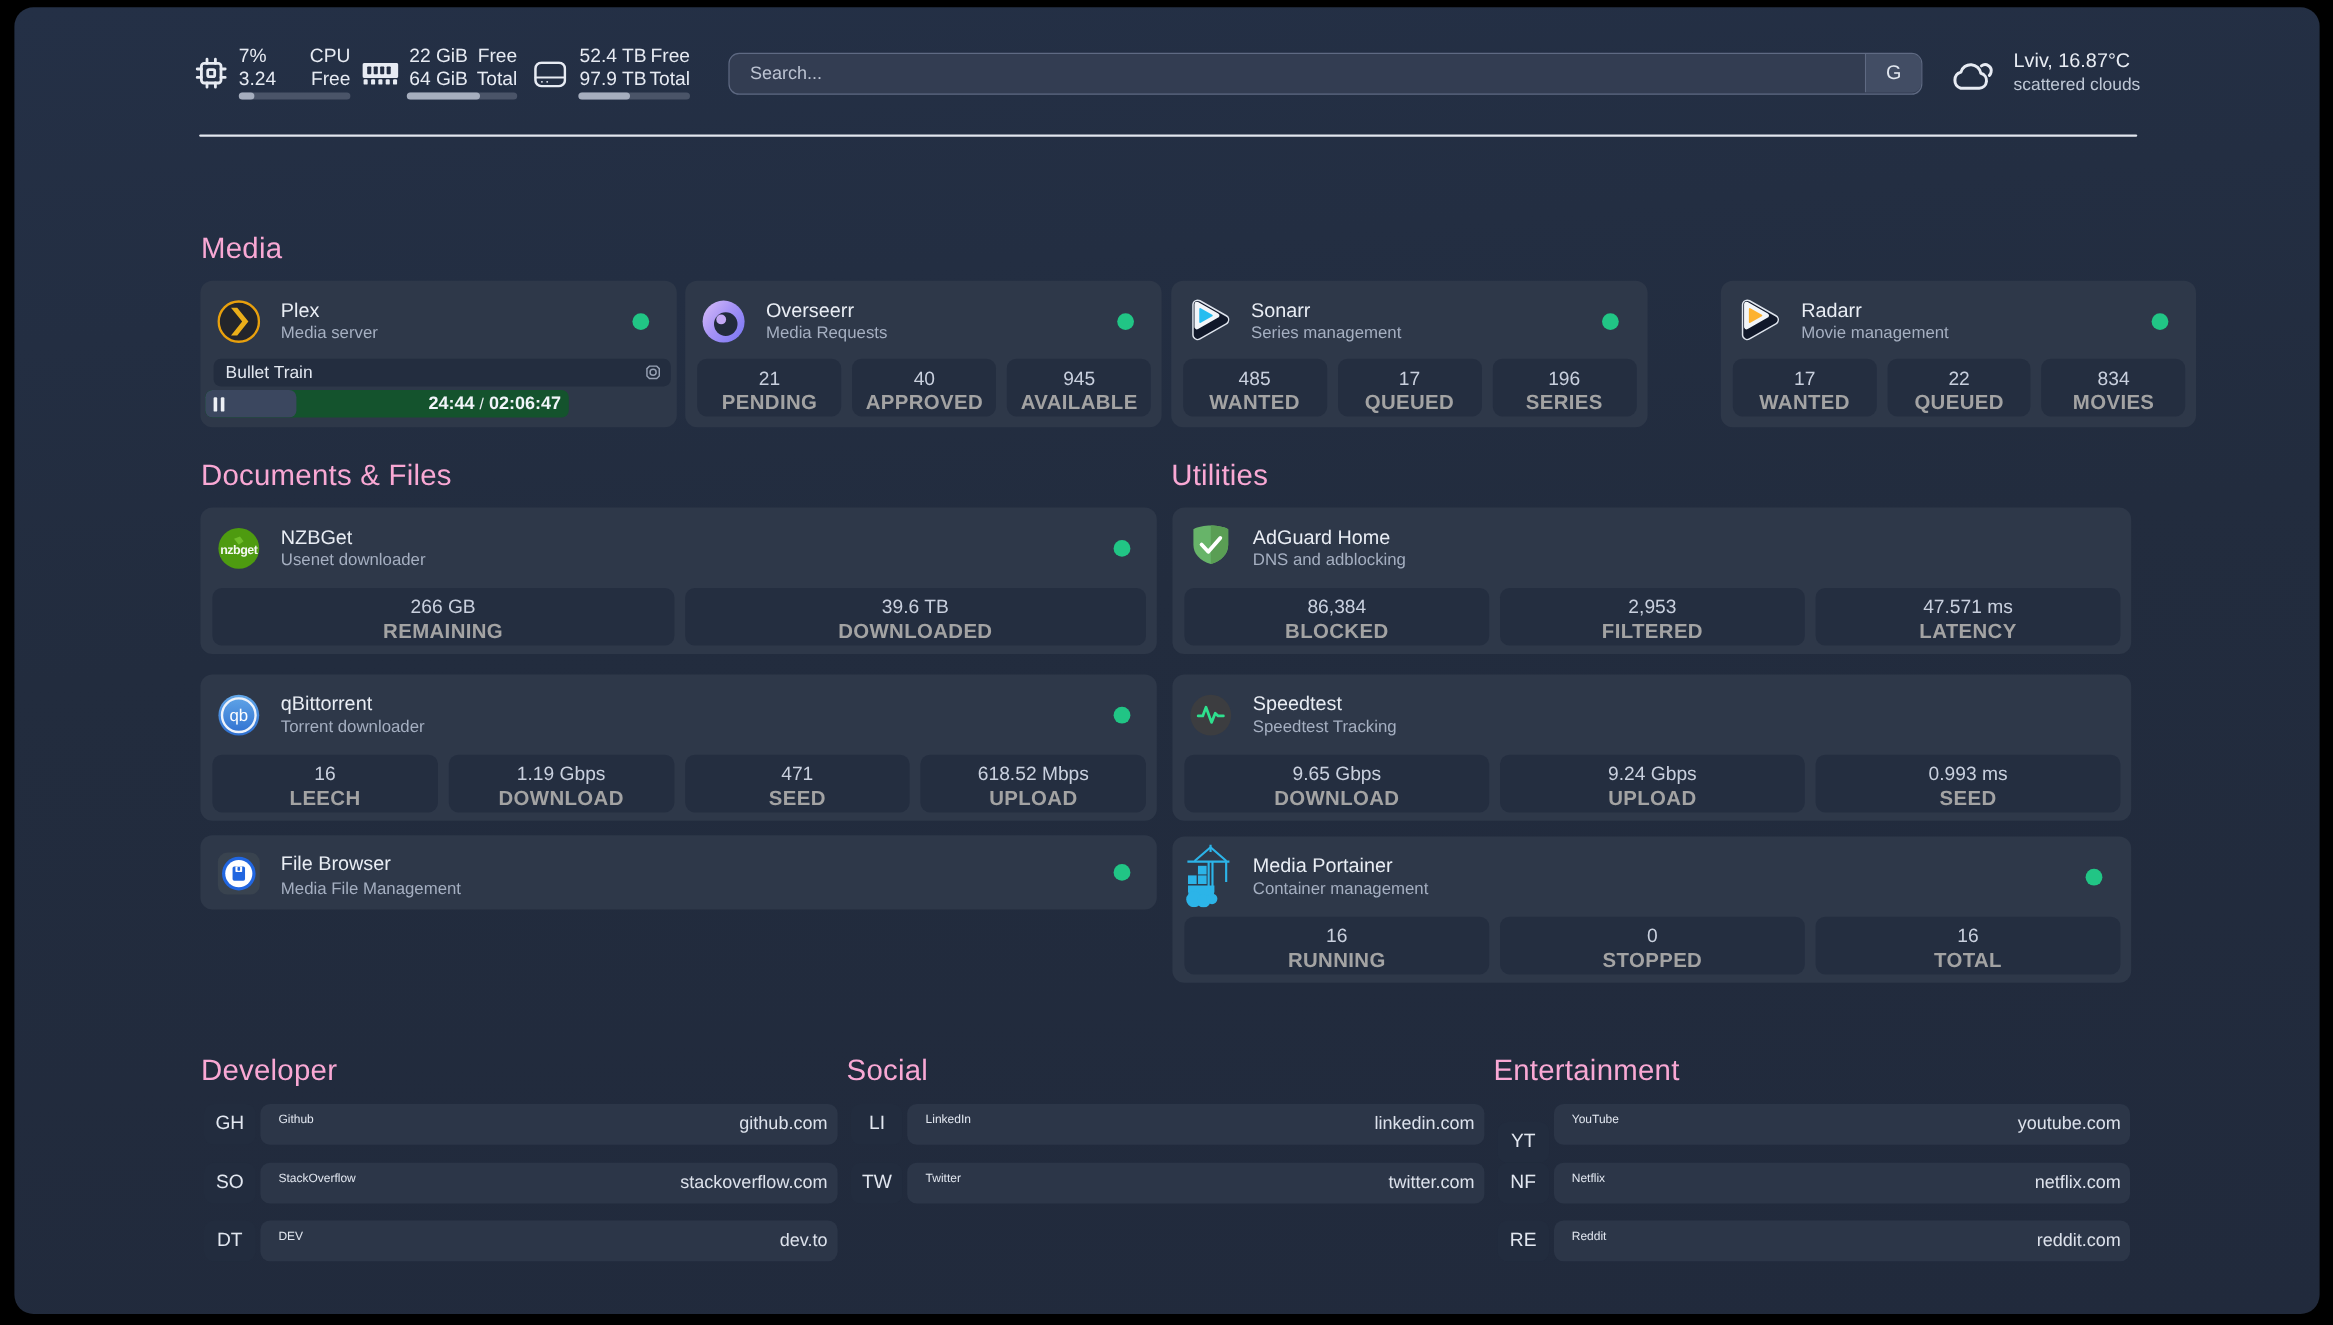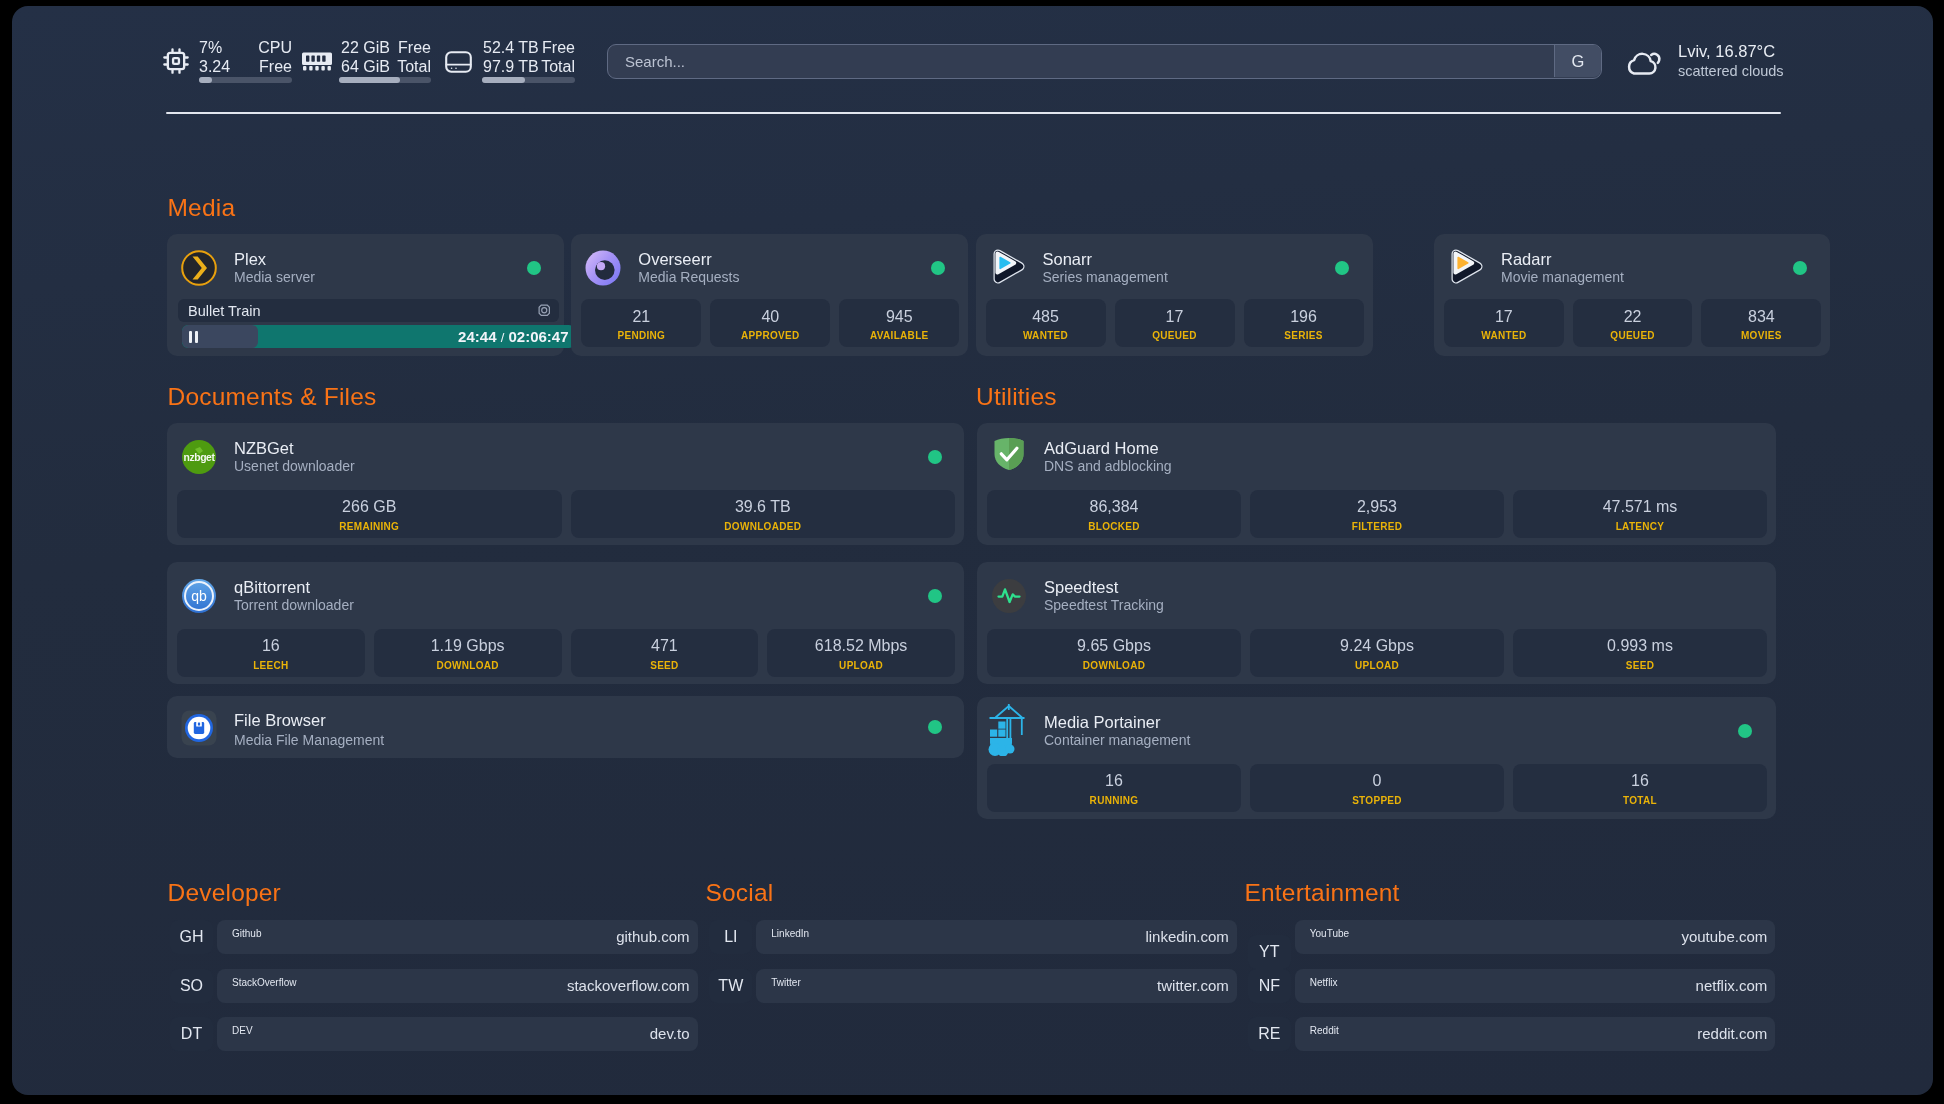--- a/index.html
+++ b/index.html
@@ -6,31 +6,31 @@
 html,body { width:1944px; height:1104px; background:#000; overflow:hidden; }
 body { font-family:"Liberation Sans", sans-serif; position:relative; }
 .page { position:absolute; left:12px; top:6px; width:1921px; height:1089px; border-radius:16px;
   background:linear-gradient(175deg,#243046 0%,#222c3e 45%,#212a3c 100%); }
 .abs { position:absolute; }
 .val { font-size:16px; line-height:19px; color:#e7ebf3; }
 .rescol { display:flex; flex-direction:column; }
 .bar { position:absolute; height:6px; border-radius:3px; background:#4a5468; }
 .bar .fill { position:absolute; left:0; top:0; height:6px; border-radius:3px; background:#a6aebe; }
 .sep { position:absolute; left:166px; top:111.5px; width:1615px; height:2.5px; background:#e2e6ee; border-radius:2px; }
-.h2 { position:absolute; font-size:24.5px; color:#f97316; font-weight:400; letter-spacing:0.2px; }
+.h2 { position:absolute; font-size:24.5px; color:#f9a8d4; font-weight:400; letter-spacing:0.2px; }
 .card { position:absolute; background:#2e3849; border-radius:10px; }
 .icon36 { position:absolute; left:14px; top:16px; width:36px; height:36px; }
 .title { position:absolute; left:67px; top:15.5px; font-size:16.5px; font-weight:500; color:#e9edf4; }
 .sub { position:absolute; left:67px; top:35px; font-size:14px; color:#a5afc1; }
 .dot { position:absolute; width:14px; height:14px; border-radius:50%; background:#21c585; top:26.5px; }
 .stats { position:absolute; left:10px; right:9px; top:65px; height:48px; display:flex; gap:9px; }
 .stats2 { top:66.5px; }
 .stat { flex:1; background:#242e40; border-radius:8px; text-align:center; padding-top:7.5px; }
 .stat .n { font-size:16px; color:#c9d0de; line-height:20.5px; }
-.stat .l { font-size:10px; font-weight:700; color:#eab308; letter-spacing:0.3px; line-height:17px; }
+.stat .l { font-size:17px; font-weight:700; color:#a3a3a3; letter-spacing:0.3px; line-height:17px; }
 .bm-abbr { position:absolute; width:43px; height:34px; background:#222c3e; border-radius:8px;
   color:#e2e7f0; font-size:16px; display:flex; align-items:center; justify-content:center; }
 .bm-pill { position:absolute; height:34px; background:#2c3648; border-radius:8px; }
 .bm-pill .nm { position:absolute; left:15px; top:8px; font-size:10px; color:#e2e7f0; }
 .bm-pill .url { position:absolute; right:8px; top:8px; font-size:15px; color:#dce1eb; }
 </style>
 </head>
 <body>
 <div class="page"></div>
 
@@ -126,21 +126,21 @@
   <div class="title">Plex</div>
   <div class="sub">Media server</div>
   <div class="dot" style="left:359.5px;"></div>
   <div class="abs" style="left:11px;top:65px;width:381px;height:22.5px;background:#232d3f;border-radius:6px;">
     <div class="abs" style="left:10px;top:4px;font-size:14.5px;color:#e2e7f0;">Bullet Train</div>
     <svg class="abs" style="right:8px;top:4px;" width="14.5" height="14.5" viewBox="0 0 24 24" fill="none" stroke="#98a2b5" stroke-width="2">
       <path d="M7 3.5h10l3.5 3.5v10L17 20.5H7L3.5 17V7z"></path>
       <circle cx="12" cy="12" r="4.2"></circle>
     </svg>
   </div>
-  <div class="abs" style="left:15px;top:90.5px;width:393px;height:23.5px;background:#0f766e;border-radius:6px;overflow:hidden;">
+  <div class="abs" style="left:4px;top:90.5px;width:303px;height:23.5px;background:#14532d;border-radius:6px;overflow:hidden;">
     <div class="abs" style="left:0;top:0;width:76px;height:23.5px;background:#3b475f;border-radius:6px;"></div>
     <div class="abs" style="left:6.5px;top:6px;width:3.2px;height:12px;background:#eef1f6;border-radius:1px;"></div>
     <div class="abs" style="left:12.5px;top:6px;width:3.2px;height:12px;background:#eef1f6;border-radius:1px;"></div>
     <div class="abs" style="right:6.5px;top:3.5px;font-size:15px;font-weight:700;color:#f1f4f9;">24:44 <span style="font-weight:400;font-size:13px;">/</span> 02:06:47</div>
   </div>
 </div>
 
 <div class="card" style="left:571.3px;top:234px;width:397px;height:122px;">
   <svg class="icon36" viewBox="0 0 36 36">
     <defs>

